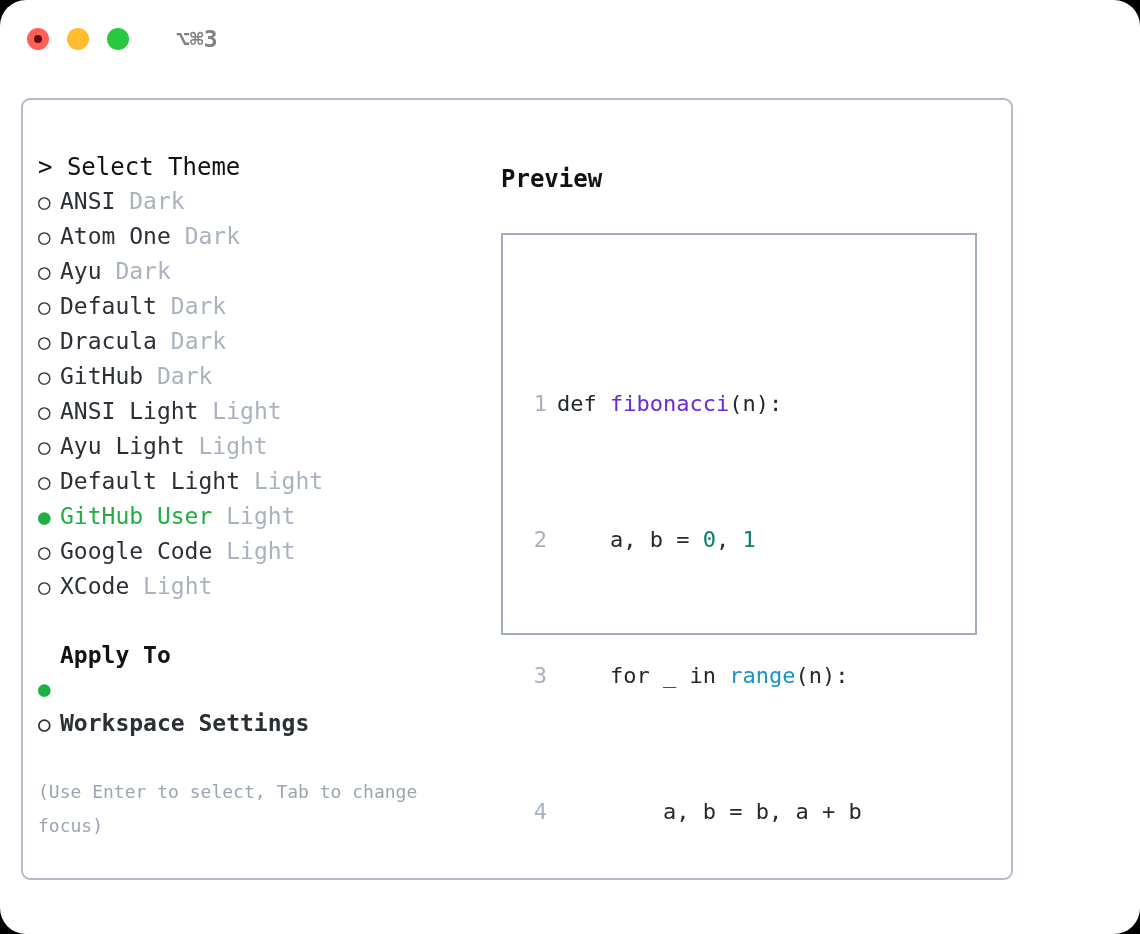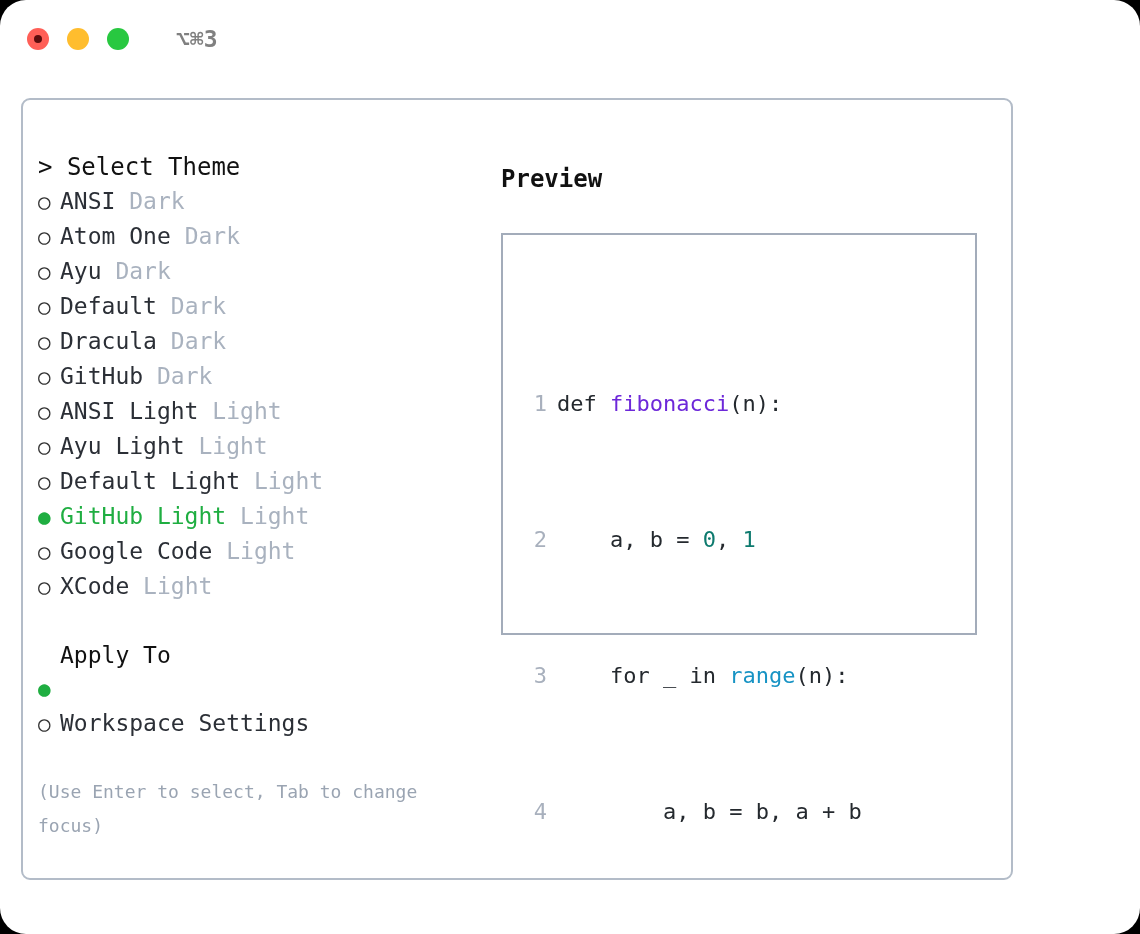--- a/index.html
+++ b/index.html
@@ -126,20 +126,21 @@
   }
   .marker-off { color: #333333; }
   .marker-on  { color: #1fae41; }
 
   .opt-label      { color: #2b2f36; }
   .opt-label.sel  { color: #1fae41; }
   .opt-tag        { color: #a9b2bf; }
 
   .subsection {
     margin-top: 34px;
+    font-weight: bold;
   }
   .subsection-title {
     font-size: 23px;
     color: #111111;
     line-height: 34px;
     padding-left: 22px;
     white-space: pre;
   }
 
   .hint {
@@ -257,21 +258,21 @@
             <span class="opt-label">Ayu Light</span>
             <span class="opt-tag"> <span>Light</span></span>
           </div>
           <div class="opt-row">
             <span class="marker marker-off">○</span>
             <span class="opt-label">Default Light</span>
             <span class="opt-tag"> <span>Light</span></span>
           </div>
           <div class="opt-row">
             <span class="marker marker-on">●</span>
-            <span class="opt-label sel">GitHub Light</span>
+            <span class="opt-label sel">GitHub User</span>
             <span class="opt-tag"> <span>Light</span></span>
           </div>
           <div class="opt-row">
             <span class="marker marker-off">○</span>
             <span class="opt-label">Google Code</span>
             <span class="opt-tag"> <span>Light</span></span>
           </div>
           <div class="opt-row">
             <span class="marker marker-off">○</span>
             <span class="opt-label">XCode</span>

